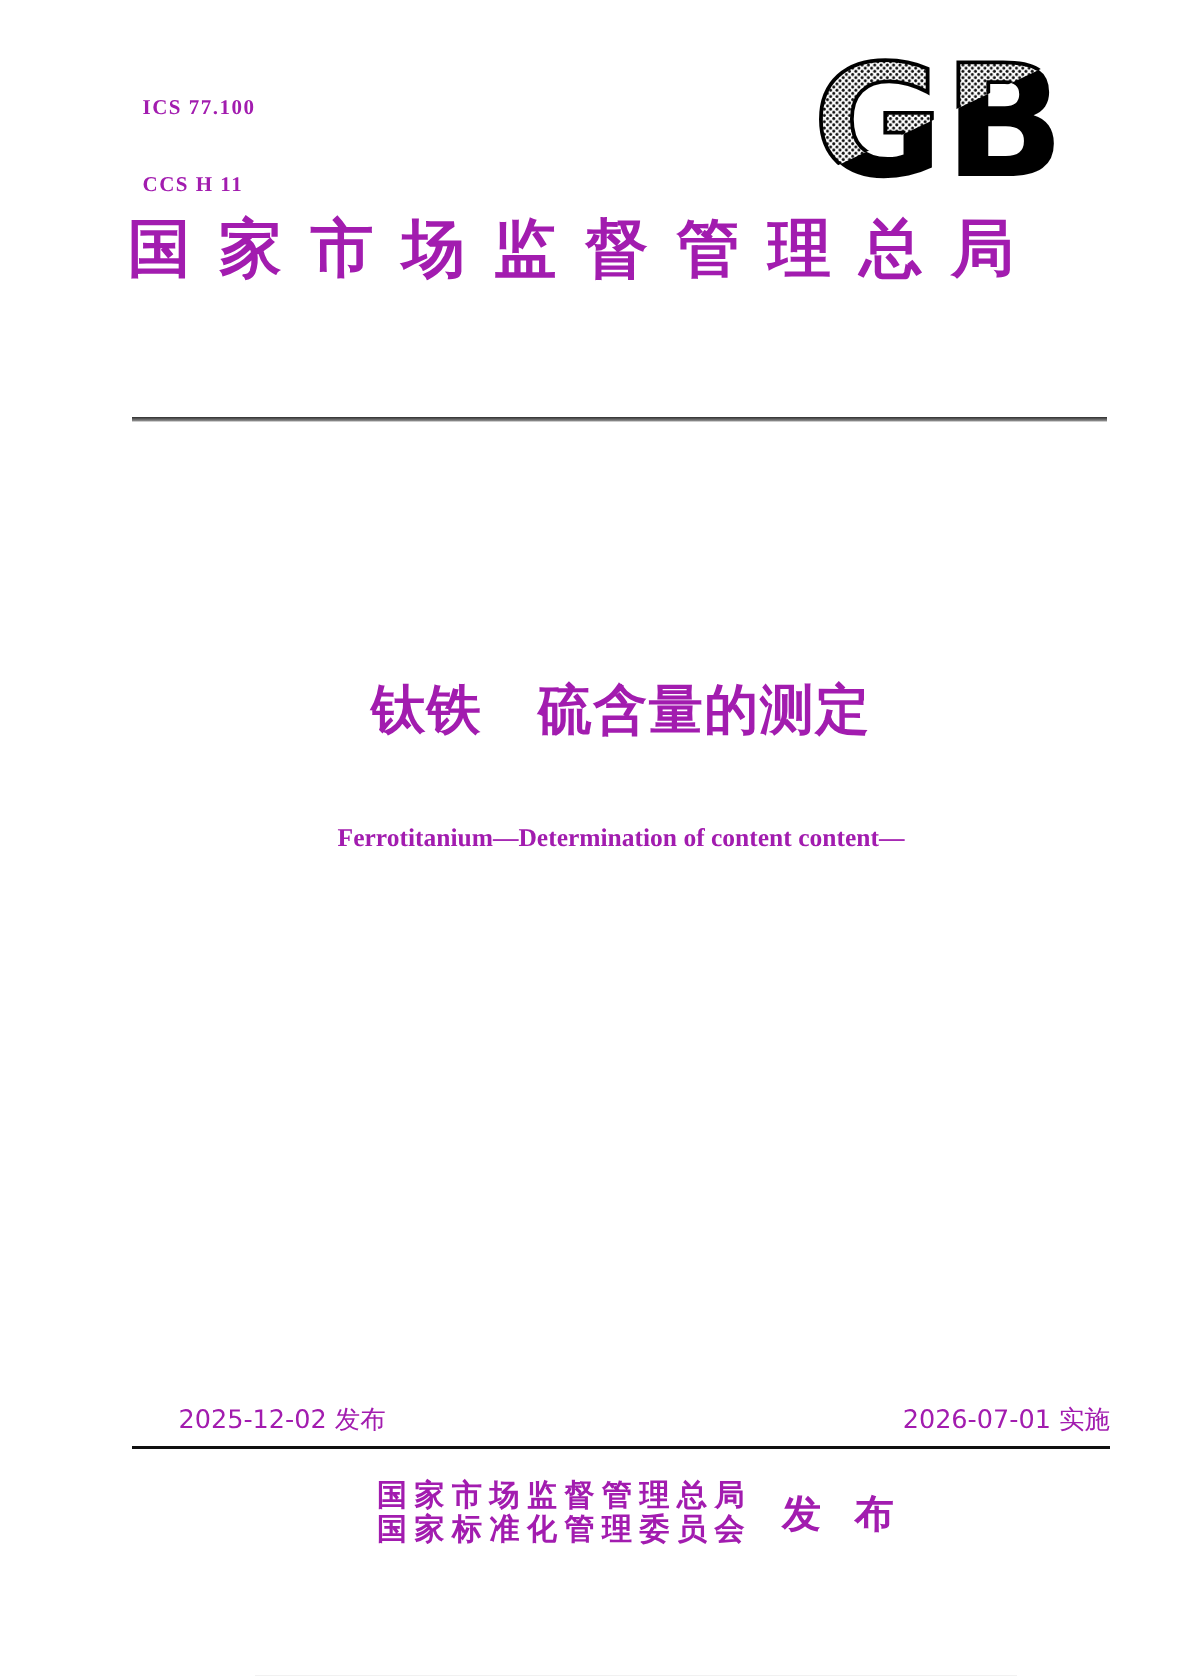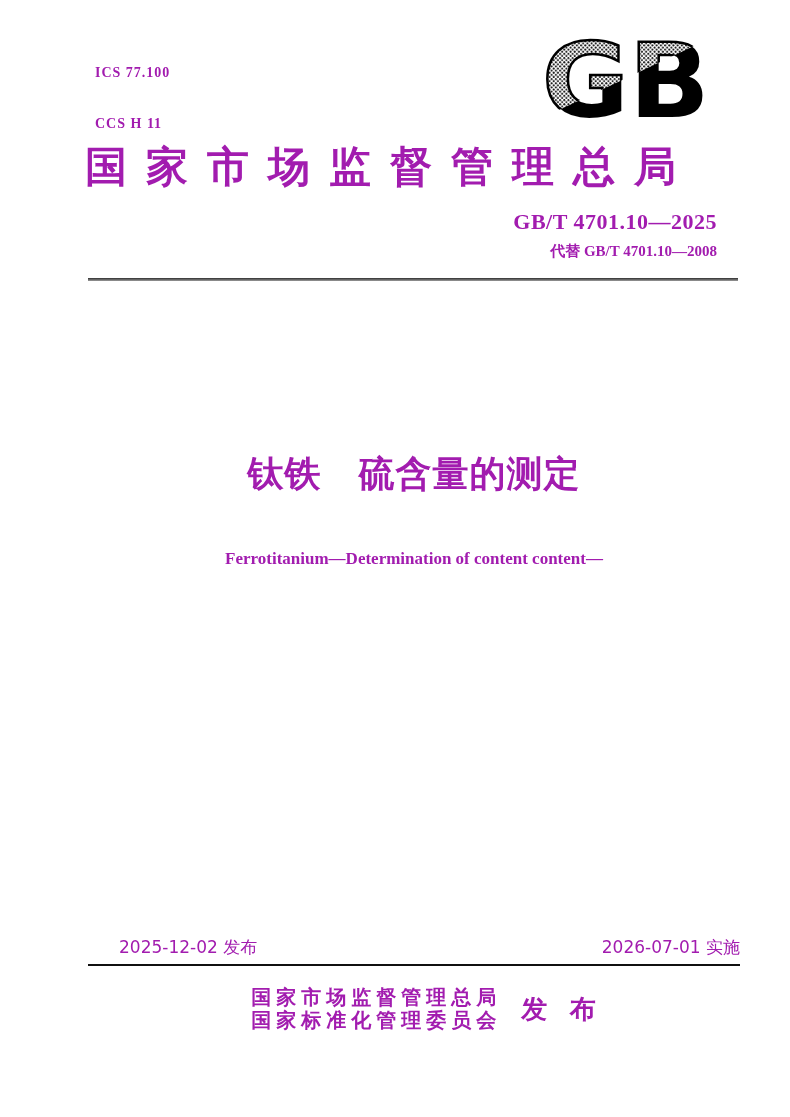--- a/index.html
+++ b/index.html
@@ -161,24 +161,20 @@
         </clipPath>
     </defs>
     <g font-family="'DejaVu Sans', sans-serif" font-weight="bold" font-size="104">
       <text x="88" y="81" text-anchor="middle" textLength="168" lengthAdjust="spacingAndGlyphs" fill="#000000">GB</text>
       <text x="88" y="81" text-anchor="middle" clip-path="url(#diagClip)" textLength="168" lengthAdjust="spacingAndGlyphs" fill="url(#halftone)" stroke="#000000" stroke-width="2.5">GB</text>
     </g>
   </svg>
 
   <div class="standard-name">国家市场监督管理总局</div>
 
-  <div class="number-block">
-    <div class="std-number">GB/T 4701.10—2025</div>
-    <div class="replaces">代替 GB/T 4701.10—2008</div>
-  </div>
 
   <div class="divider-top"></div>
 
   <div class="cn-title">
     <div>钛铁　硫含量的测定</div>
   </div>
 
   <div class="en-title">
     <div>Ferrotitanium—Determination of content content—</div>
   </div>

